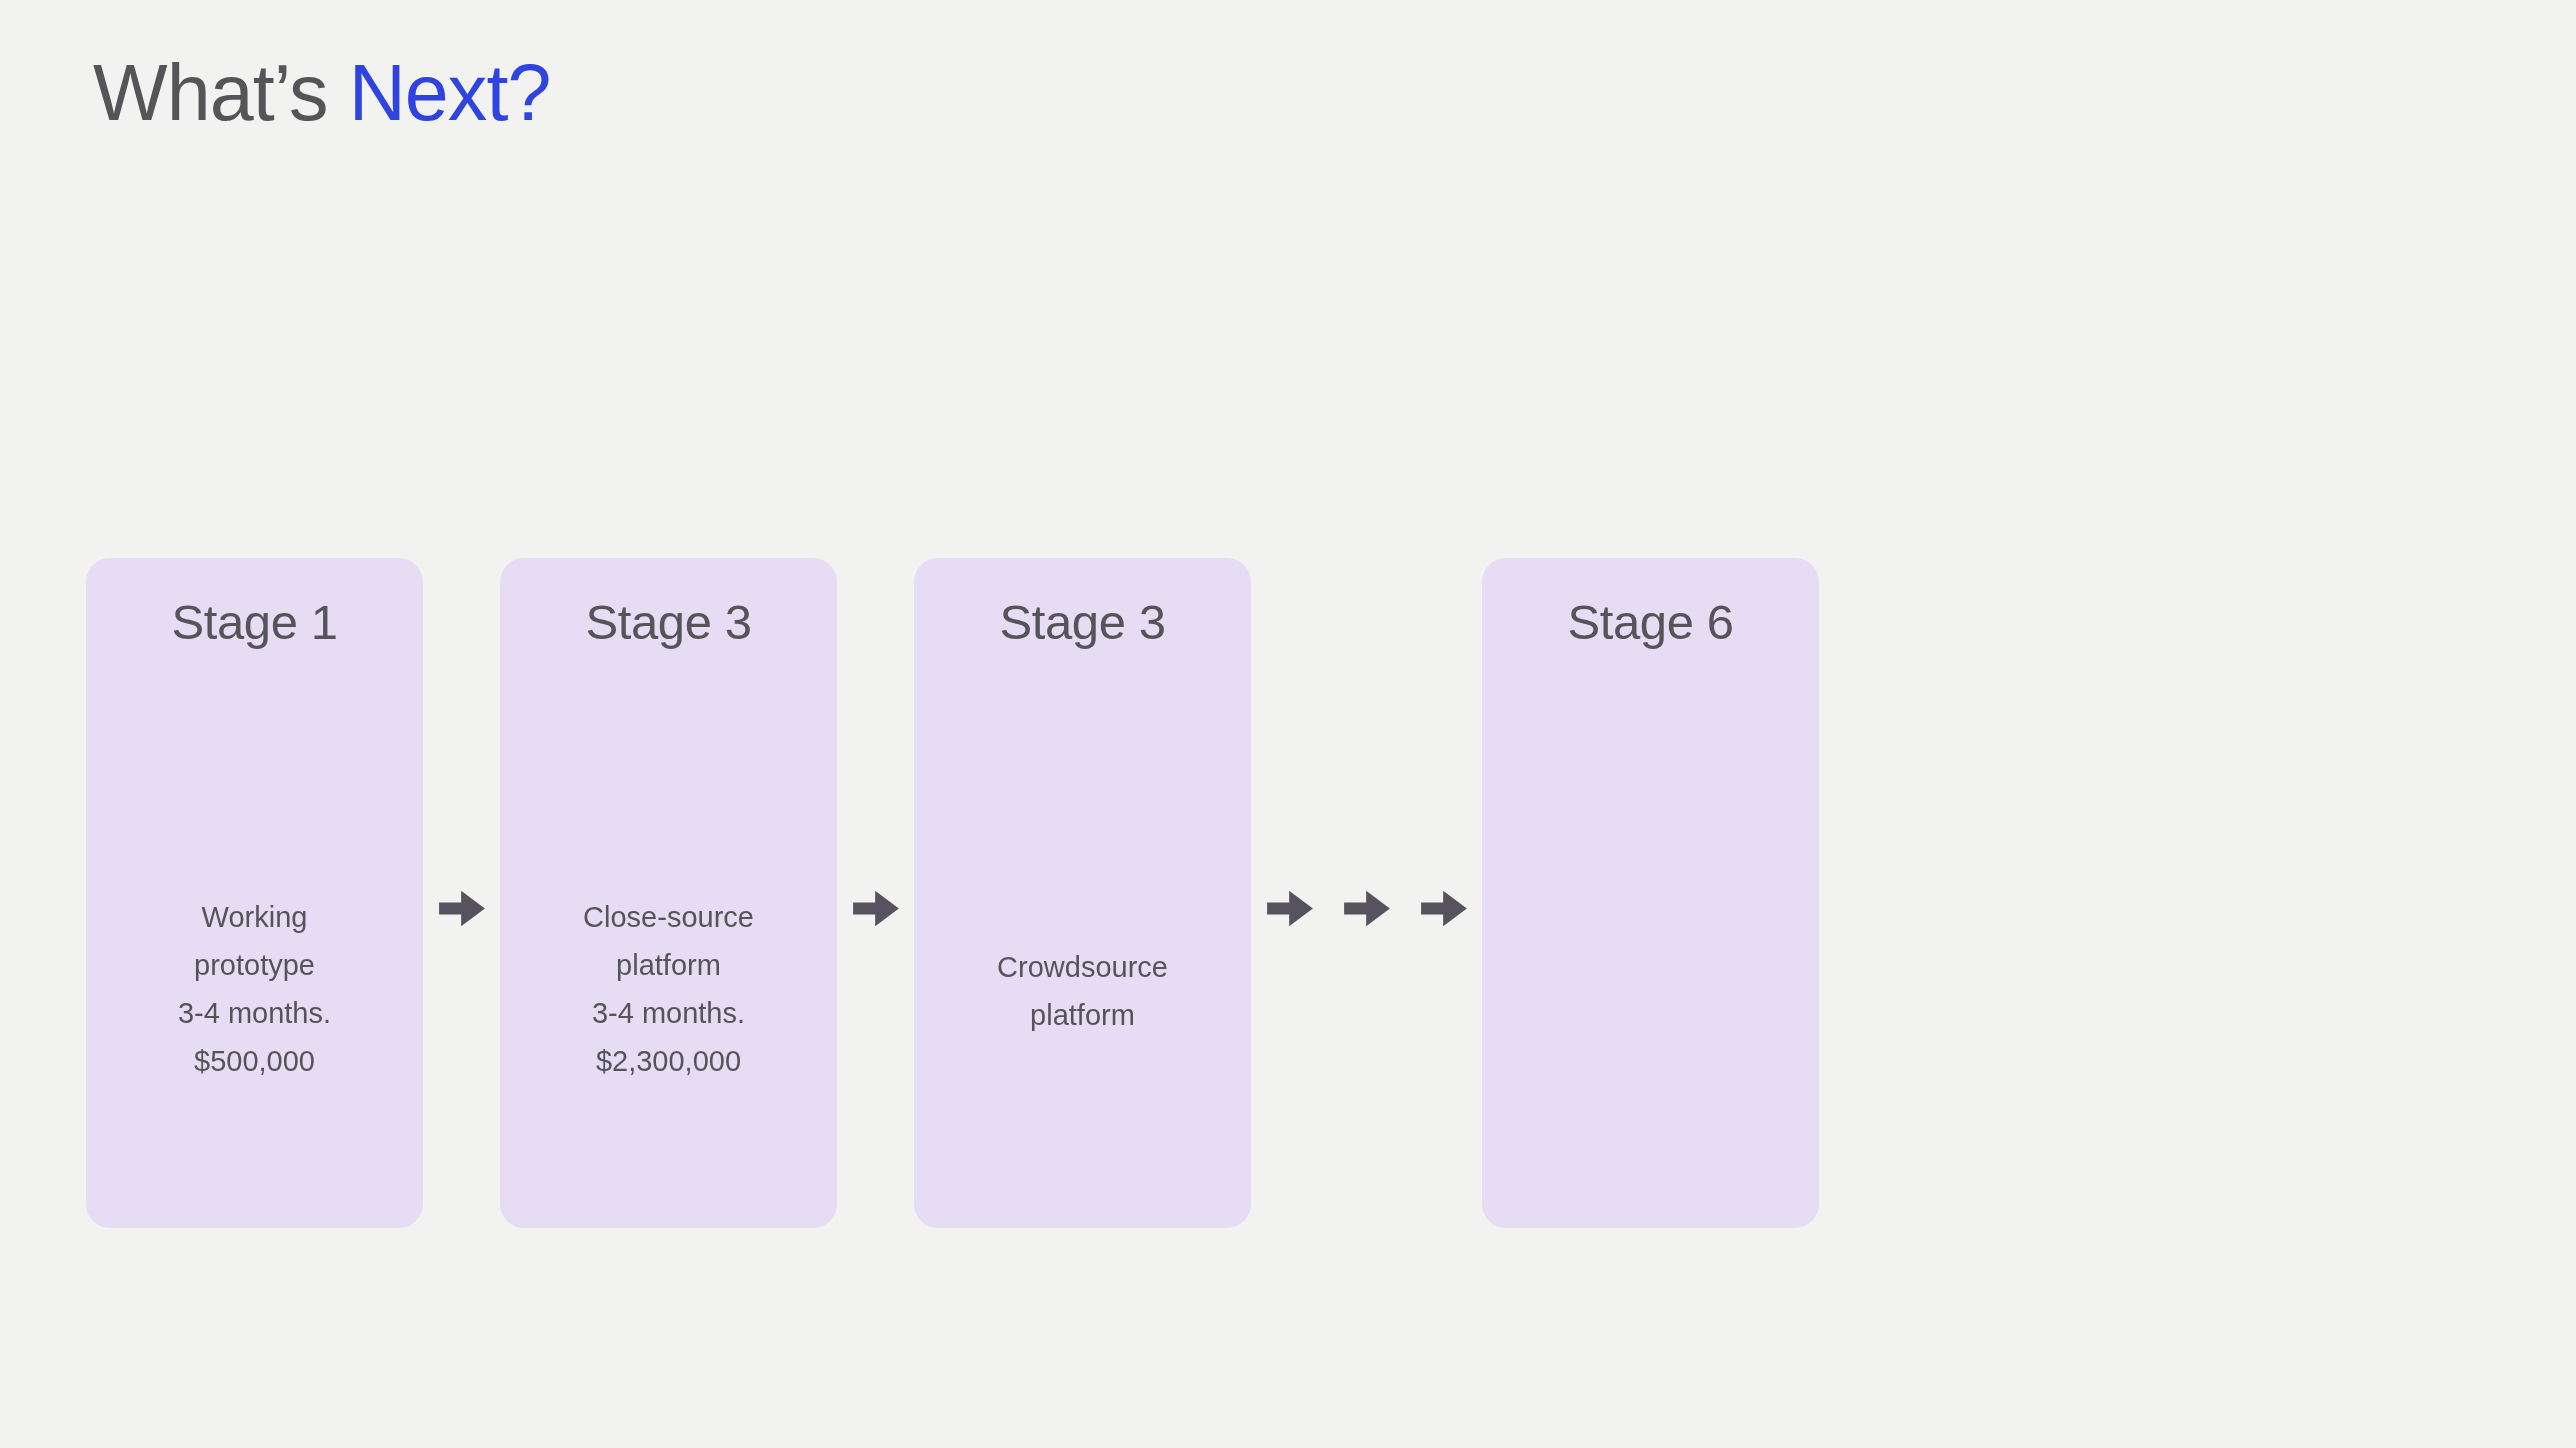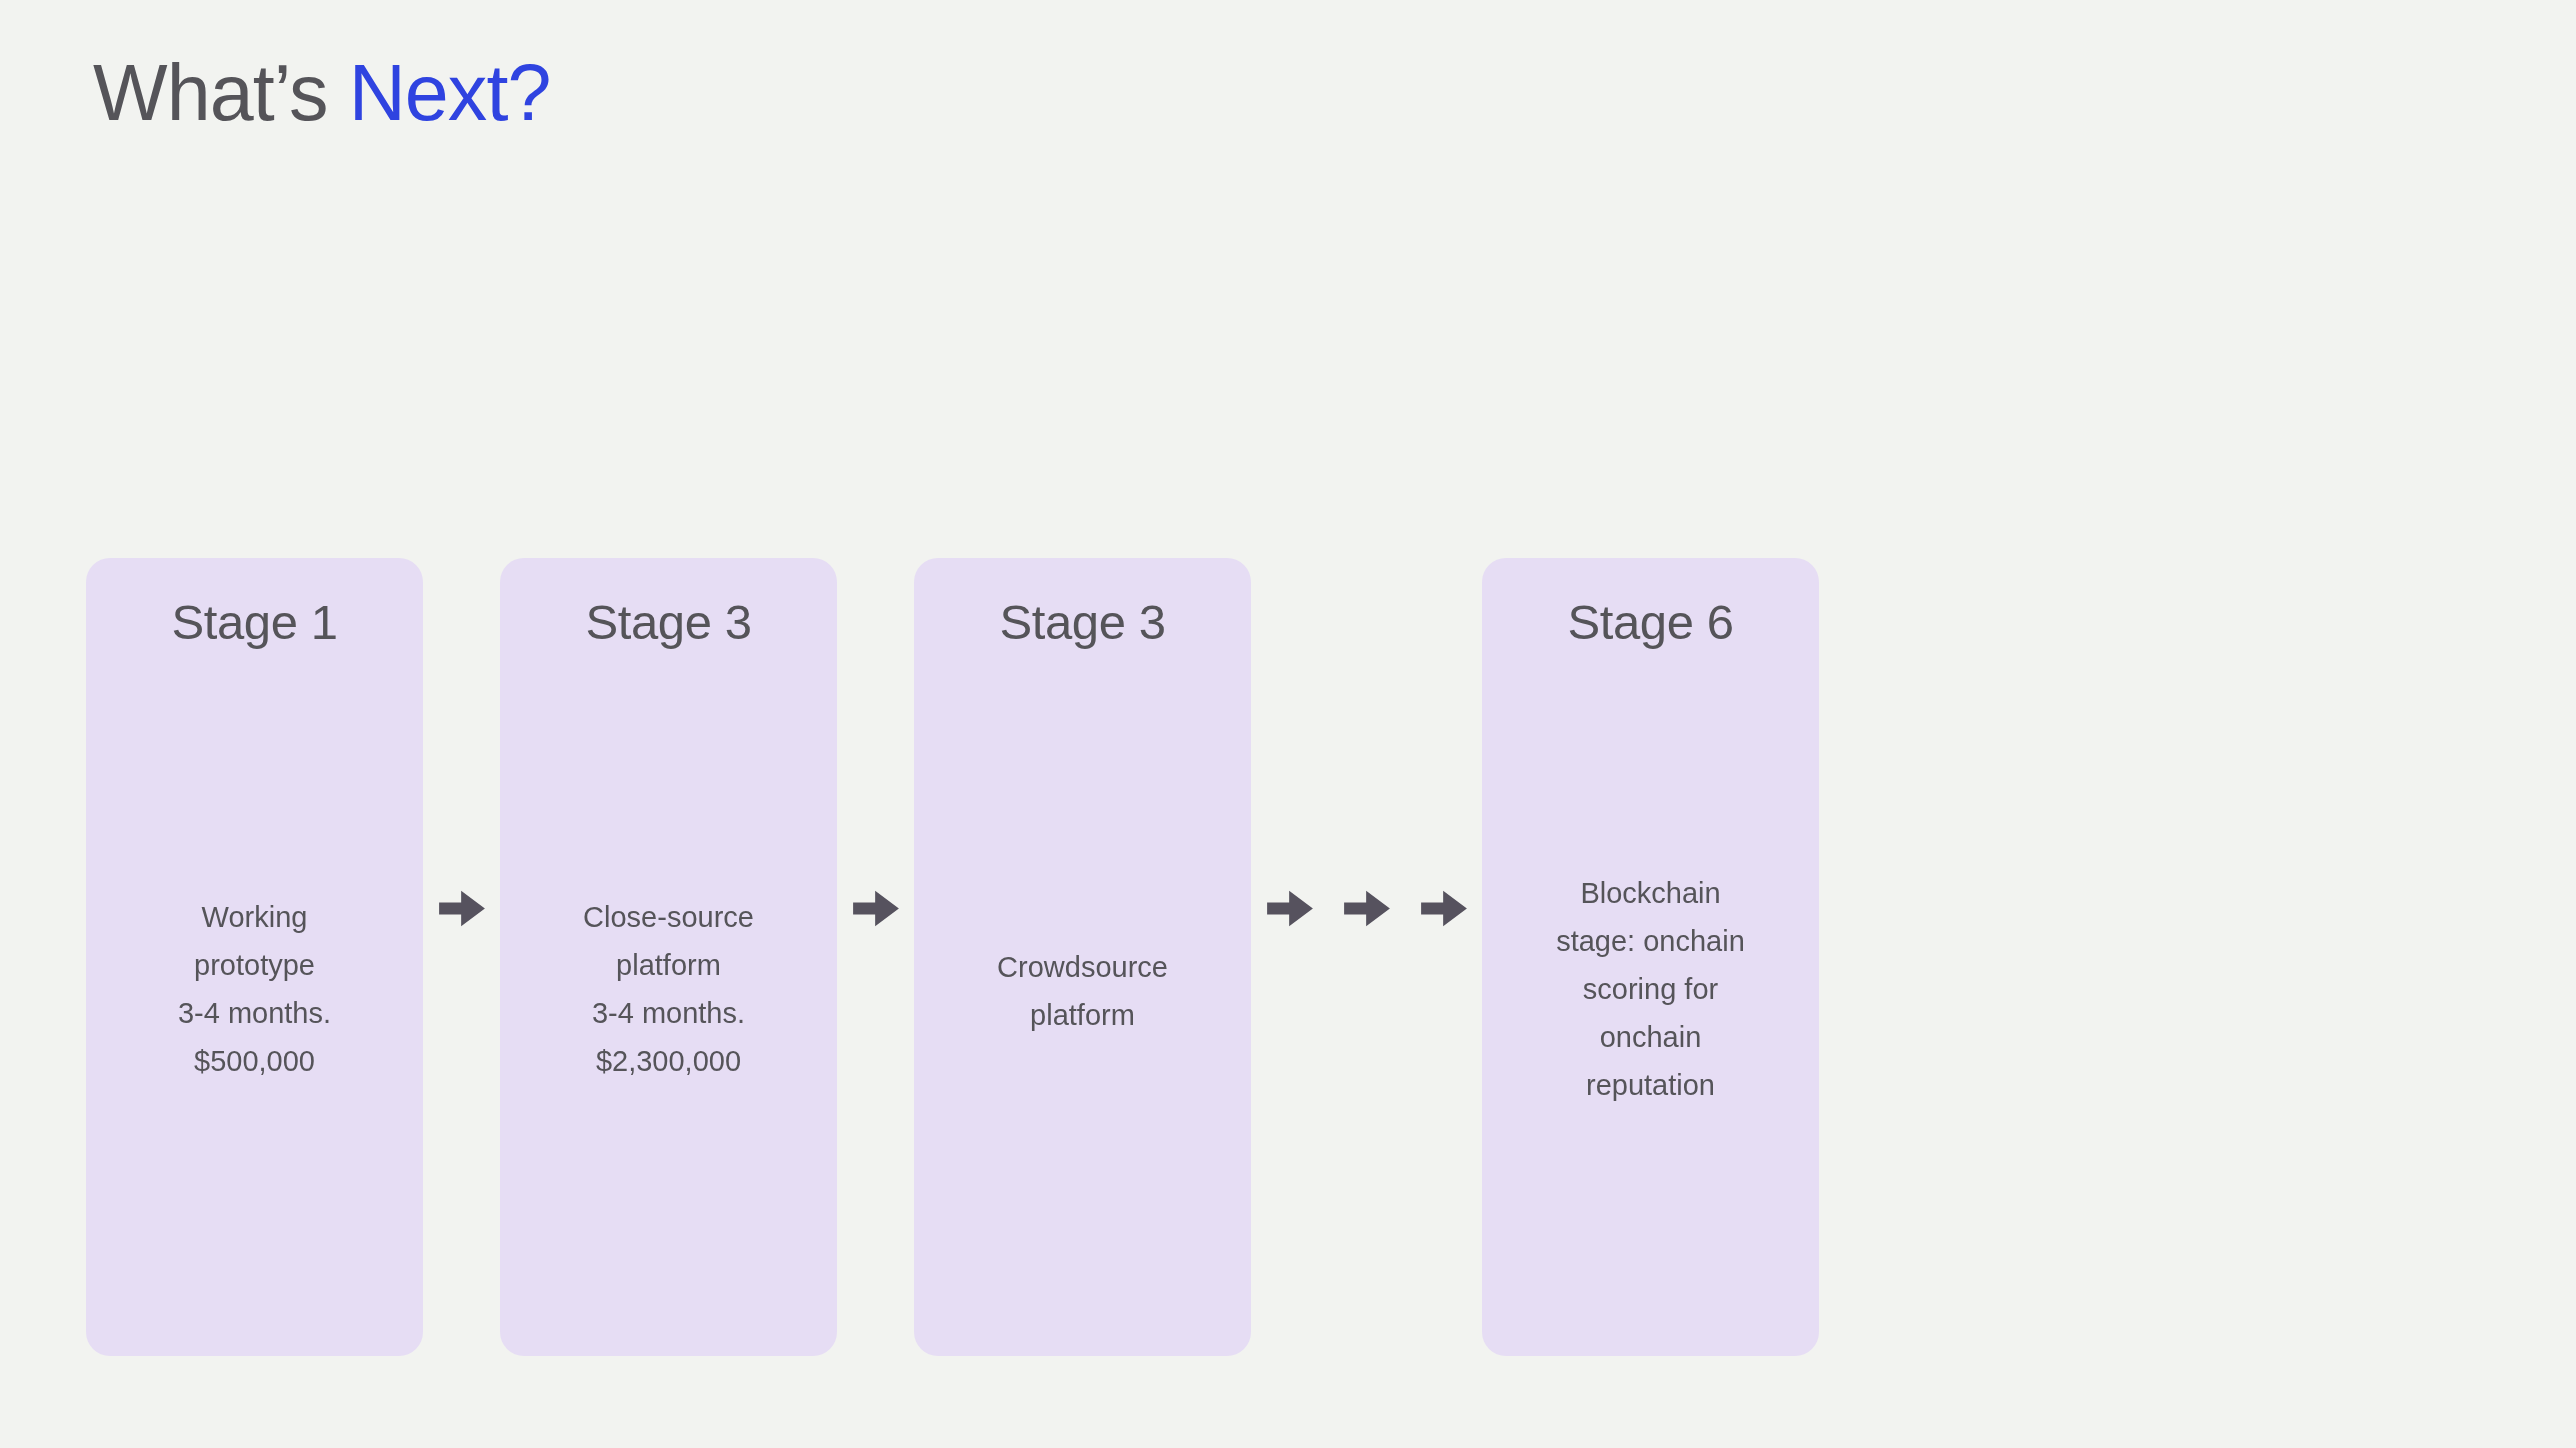--- a/index.html
+++ b/index.html
@@ -38,21 +38,21 @@
     top: 558px;
     width: 2409px;
     height: 644px;
     display: flex;
     flex-direction: row;
     align-items: flex-start;
   }
 
   .stage-card {
     width: 337px;
-    height: 798px;
+    height: 670px;
     flex: 0 0 337px;
     background: #e6ddf4;
     border-radius: 24px;
     box-sizing: border-box;
     padding: 39px 19px 34px 19px;
     display: flex;
     flex-direction: column;
     align-items: center;
     position: relative;
   }
@@ -154,20 +154,15 @@
     </div>
     <div class="arrow-wrap">
       <span class="arrow-icon">
         <svg width="46" height="39" viewBox="0 0 54 46">
           <path d="M0 16 L26 16 L26 2 L54 23 L26 44 L26 30 L0 30 Z" fill="#56525e"></path>
         </svg>
       </span>
     </div>
     <div class="stage-card">
       <div class="stage-title">Stage 6</div>
-      <div class="stage-body" style="top: 311px;">Blockchain
-stage: onchain
-scoring for
-onchain
-reputation</div>
     </div>
   </div>
 
 
 </body></html>

